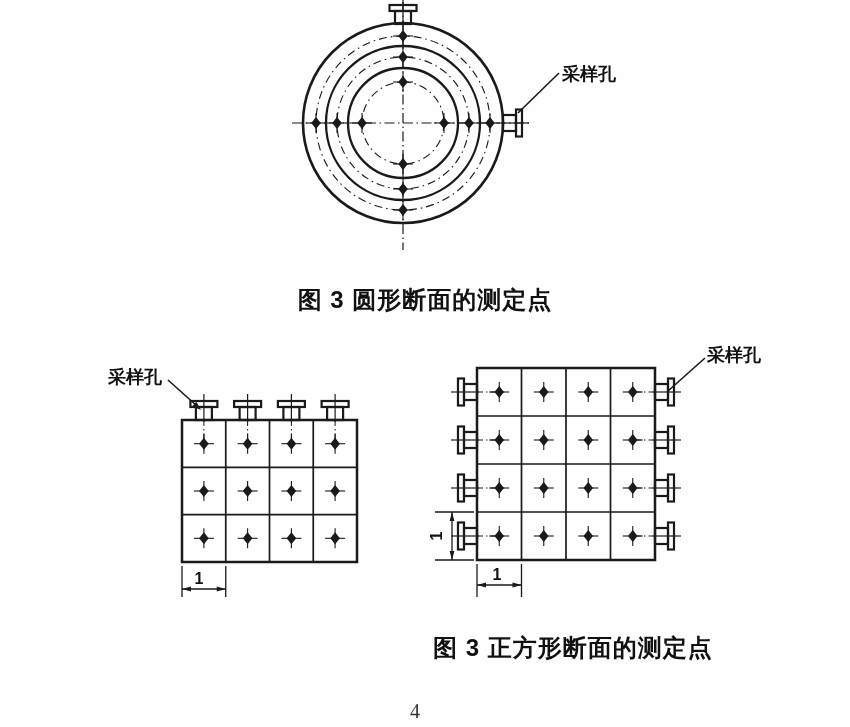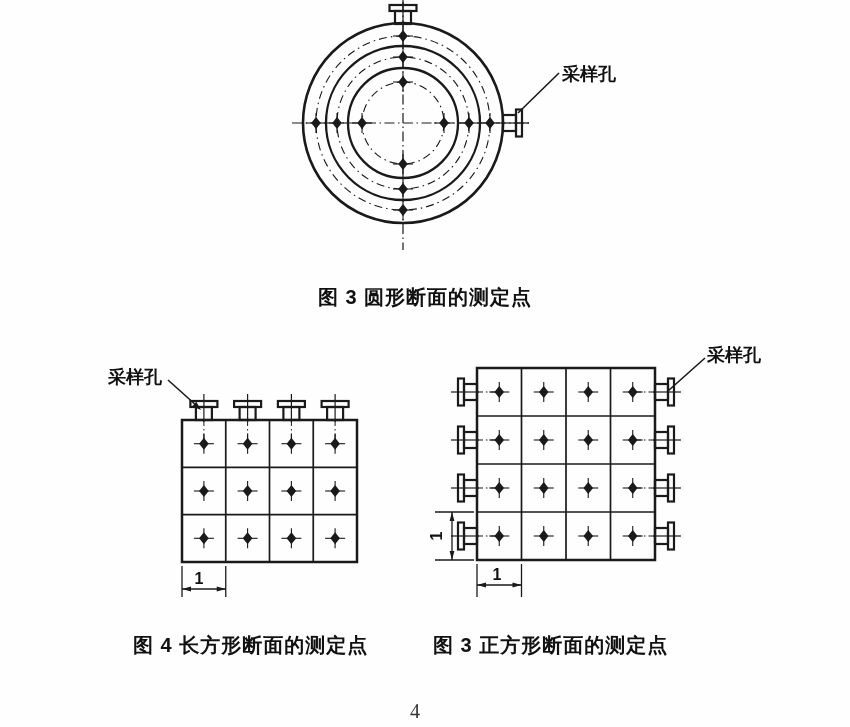--- a/index.html
+++ b/index.html
@@ -10,21 +10,21 @@
     position:relative;
     overflow:hidden;
     color:#141414;
   }
   .page{position:absolute;left:0;top:0;width:850px;height:727px;background:#fefefe;}
   svg{position:absolute;overflow:visible;}
   .stroke{stroke:#1a1a1a;fill:none;}
   .caption{
     position:absolute;
     font-weight:bold;
-    font-size:20px;
+    font-size:24px;
     letter-spacing:1px;
     color:#111;
     white-space:nowrap;
   }
   .fig-label{
     font-weight:bold;
     font-size:18px;
     fill:#111;
   }
   .dim-label{
@@ -231,17 +231,16 @@
     <g>
       <line x1="59" y1="231" x2="59" y2="264" class="stroke" stroke-width="1.3"></line>
       <line x1="103.5" y1="231" x2="103.5" y2="264" class="stroke" stroke-width="1.3"></line>
       <line x1="59" y1="252" x2="103.5" y2="252" class="stroke" stroke-width="1.3"></line>
       <polygon points="59,252 68,249.6 68,254.4" fill="#1a1a1a"></polygon>
       <polygon points="103.5,252 94.5,249.6 94.5,254.4" fill="#1a1a1a"></polygon>
       <text class="dim-label" x="79" y="247" text-anchor="middle">1</text>
     </g>
   </svg>
 
-  <div class="caption" style="left:133px;top:632px;">图 4 长方形断面的测定点</div>
   <div class="caption" style="left:433px;top:632px;">图 3 正方形断面的测定点</div>
 
   <div class="page-number">4</div>
 </div>
 
 </body></html>

